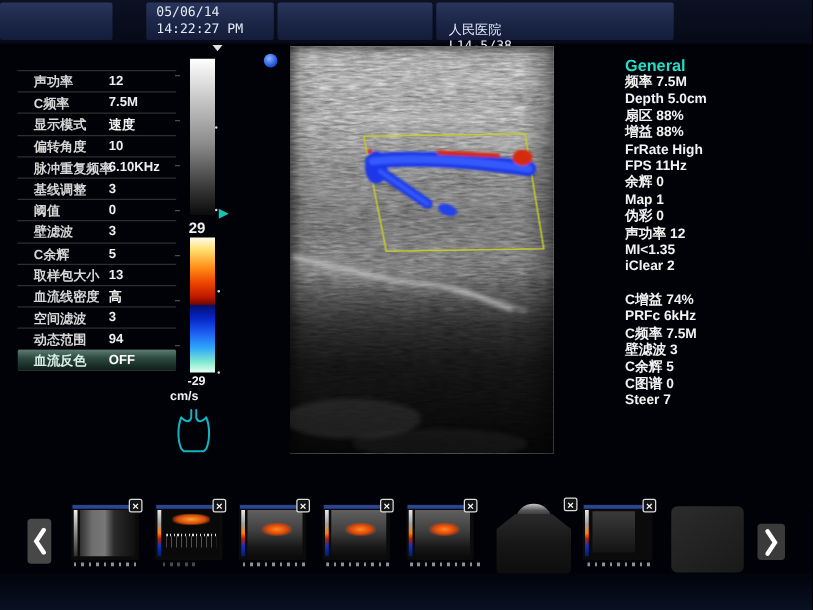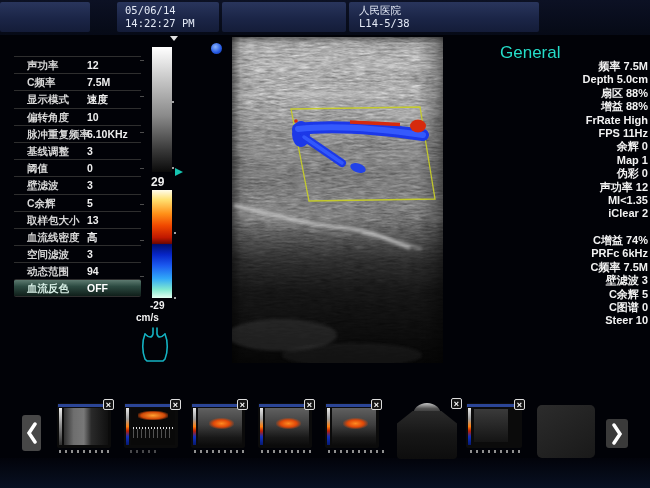--- a/index.html
+++ b/index.html
@@ -10,21 +10,21 @@
            background:linear-gradient(180deg,#0c1124,#060a16);}
   .botband{position:absolute;left:0;top:458px;width:650px;height:30px;
            background:linear-gradient(180deg,#02030a,#081022);}
   .tbox{position:absolute;top:2px;height:30px;box-sizing:border-box;border-radius:2px;
         background:linear-gradient(180deg,#29355c 0%,#1b2547 55%,#141c38 100%);}
   .tbox .l{font-family:"DejaVu Sans Mono",monospace;font-size:10.5px;line-height:13px;
            color:#e4eaf6;white-space:pre;}
   .b0{left:0;width:90px;}
   .b1{left:117px;width:102px;padding:2px 0 0 8px;}
   .b2{left:222px;width:124px;}
-  .b3{left:349px;width:190px;padding:2px 0 0 10px;}
+  .b3{left:349px;width:190px;padding:16px 0 0 10px;}
   .down-tri{position:absolute;left:170px;top:36px;width:0;height:0;
             border-left:4px solid transparent;border-right:4px solid transparent;
             border-top:5px solid #e0e0e0;}
   .blue-dot{position:absolute;left:211px;top:43px;width:11px;height:11px;border-radius:50%;
             background:radial-gradient(circle at 40% 35%,#8ab4ff,#2458e0 60%,#123090);}
   
   .params{position:absolute;left:14px;top:56px;width:127px;}
   .prow{position:relative;height:17.2px;border-top:1px solid #2e2e2e;box-sizing:border-box;}
   .prow:last-child{border-bottom:1px solid #2e2e2e;}
   .pl{position:absolute;left:13px;top:2px;font-size:10.5px;font-weight:bold;color:#d6d6d6;white-space:nowrap;}
@@ -43,22 +43,22 @@
   .smax{position:absolute;left:151px;top:175px;font-size:12px;font-weight:bold;color:#f0f0f0;}
   .smin{position:absolute;left:150px;top:300px;font-size:10px;font-weight:bold;color:#f0f0f0;}
   .sunit{position:absolute;left:136px;top:312px;font-size:10px;font-weight:bold;color:#f0f0f0;}
   .wdot{position:absolute;width:2px;height:2px;background:#fff;border-radius:50%;opacity:.85;}
   .focusmark{position:absolute;left:173px;top:163px;}
   .bodymark{position:absolute;left:139px;top:326px;}
   
   .usimg{position:absolute;left:232px;top:37px;width:211px;height:326px;background:#000;}
   
   .rpanel{position:absolute;left:500px;top:46px;width:148px;}
-  .rtitle{font-size:17px;font-weight:normal;color:#25dcc8;line-height:14px;}
-  .rline{font-size:11px;font-weight:bold;color:#f2f2f2;line-height:13.4px;white-space:nowrap;text-align:right;}
+  .rtitle{font-size:13px;font-weight:bold;color:#25dcc8;line-height:14px;}
+  .rline{font-size:11px;font-weight:bold;color:#f2f2f2;line-height:13.4px;white-space:nowrap;}
   .rblock2{margin-top:13px;}
   
   .thumb{position:absolute;top:403px;width:54px;height:45px;background:#0b0b0b;border-radius:2px;}
   .t1{left:57px;} .t2{left:124px;} .t3{left:191px;} .t4{left:258px;} .t5{left:325px;}
   .t7{left:466px;width:56px;}
   .thumb.probe{left:395px;top:402px;width:64px;height:57px;background:transparent;}
   .thumb.empty{left:537px;top:405px;width:58px;height:53px;
                background:linear-gradient(145deg,#2c2c2c,#191919);border-radius:5px;}
   .mtop{position:absolute;left:1px;right:1px;top:1px;height:3px;background:#2b4596;}
   .mcol{position:absolute;left:2px;top:5px;bottom:3px;width:3px;}
@@ -290,21 +290,21 @@
     <div class="rline">声功率 12</div>
     <div class="rline">MI&lt;1.35</div>
     <div class="rline">iClear 2</div>
     <div class="rblock2">
       <div class="rline">C增益 74%</div>
       <div class="rline">PRFc 6kHz</div>
       <div class="rline">C频率 7.5M</div>
       <div class="rline">壁滤波 3</div>
       <div class="rline">C余辉 5</div>
       <div class="rline">C图谱 0</div>
-      <div class="rline">Steer 10</div>
+      <div class="rline">Steer 7</div>
     </div>
   </div>
 
   <div class="navarrow prev">
     <svg width="12" height="22">
         <polyline points="9,2 3,11 9,20" stroke="#fff" stroke-width="3.5" fill="none" stroke-linecap="round"></polyline>
       </svg>
   </div>
 
   <div class="thumb t1">

